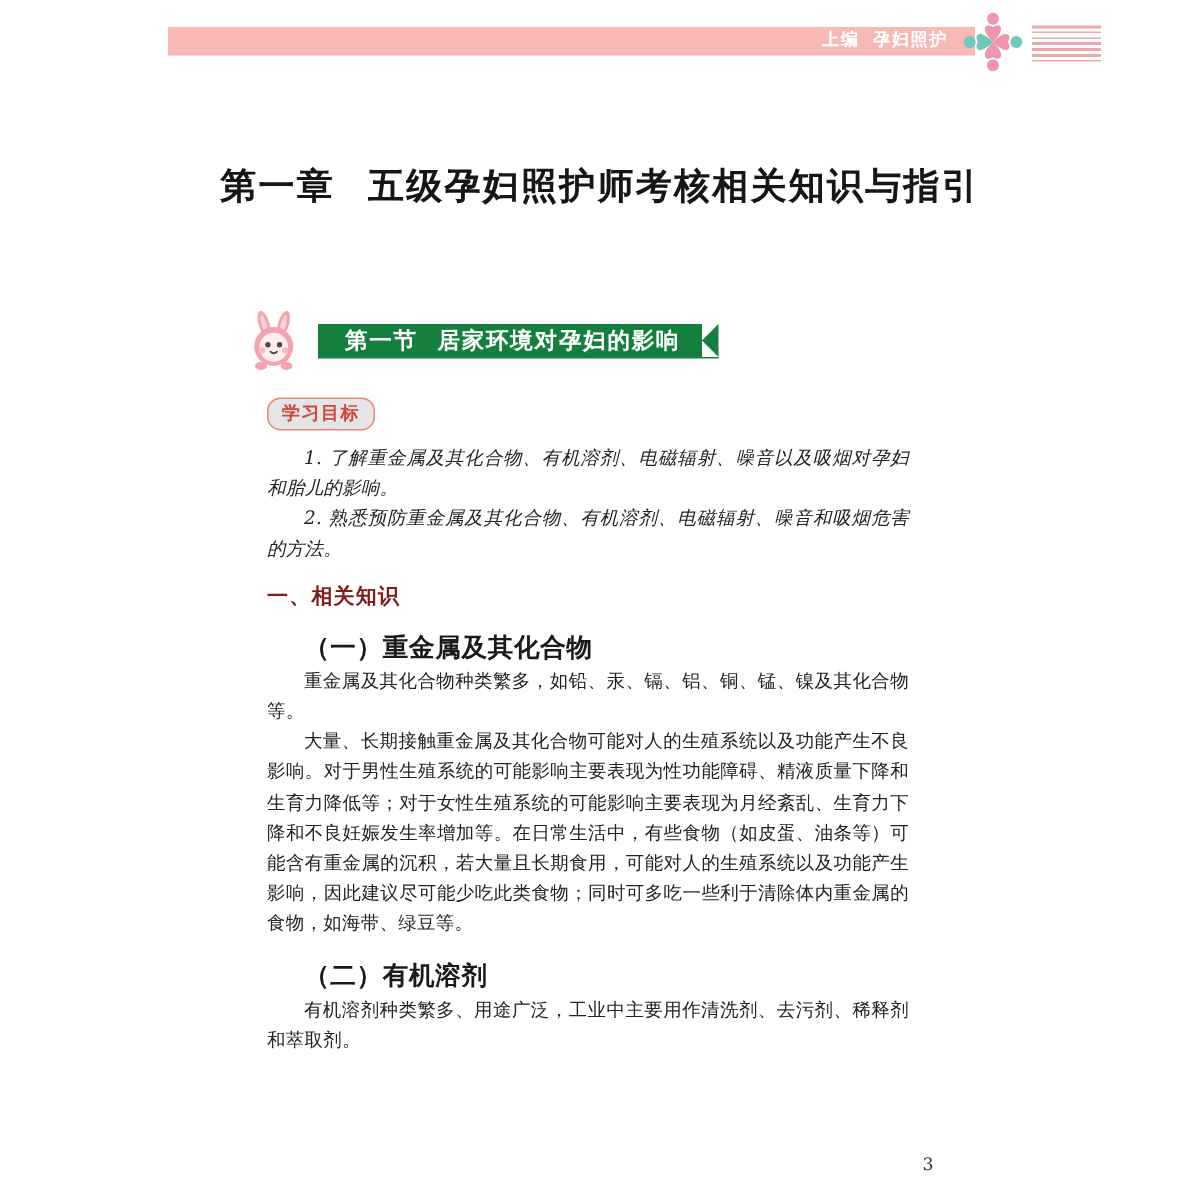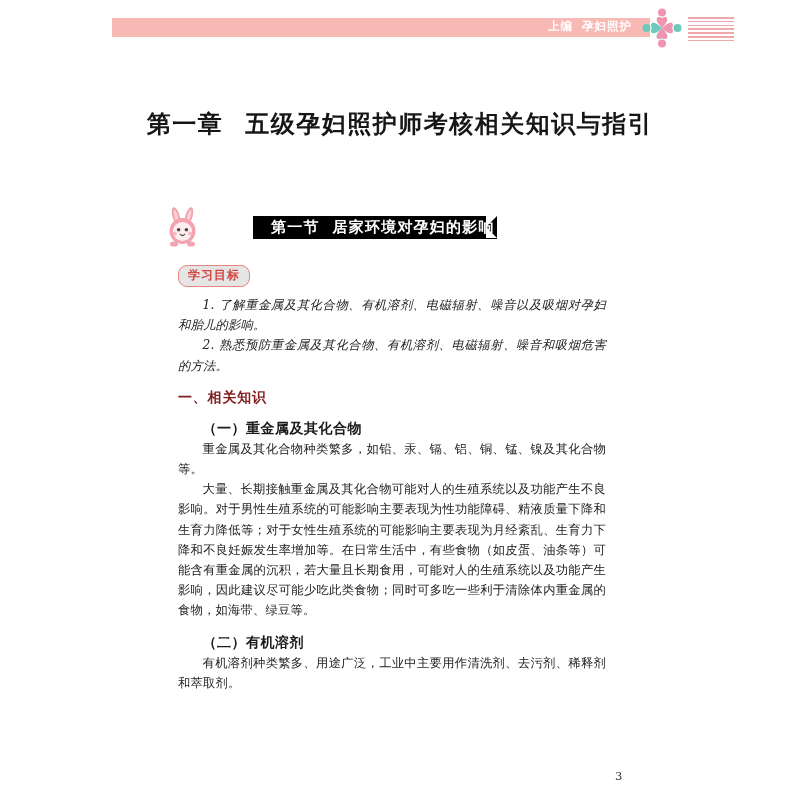--- a/index.html
+++ b/index.html
@@ -92,24 +92,23 @@
     position: absolute;
     left: 0px;
     top: 0px;
     width: 46px;
     height: 46px;
   }
   .ribbon {
     position: absolute;
     left: 52px;
     top: 11px;
-    width: 244px;
+    width: 267px;
     height: 23px;
-    background: #000000;
-    margin-left: 41px;
+    background: #15803d;
   }
   .ribbon::after {
     content: "";
     position: absolute;
     right: -0px;
     top: 0;
     width: 0; height: 0;
     border-top: 11.5px solid #ffffff;
     border-bottom: 11.5px solid #ffffff;
     border-right: 11px solid transparent;
@@ -165,21 +164,21 @@
   .heading-1 {
     font-size: 14px;
     font-weight: bold;
     color: #7f1d1d;
     letter-spacing: 0.8px;
     margin: 13px 0 1px 0;
     text-indent: 0px;
     font-family: "DejaVu Serif", "Liberation Serif", serif;
   }
   .heading-2 {
-    font-size: 14px;
+    font-size: 17px;
     font-weight: bold;
     color: #1a1a1a;
     letter-spacing: 0.5px;
     margin: 13px 0 1px 0;
     text-indent: 24.6px;
     font-family: "DejaVu Serif", "Liberation Serif", serif;
   }
   .para { margin: 0; }
 
   .page-number {

